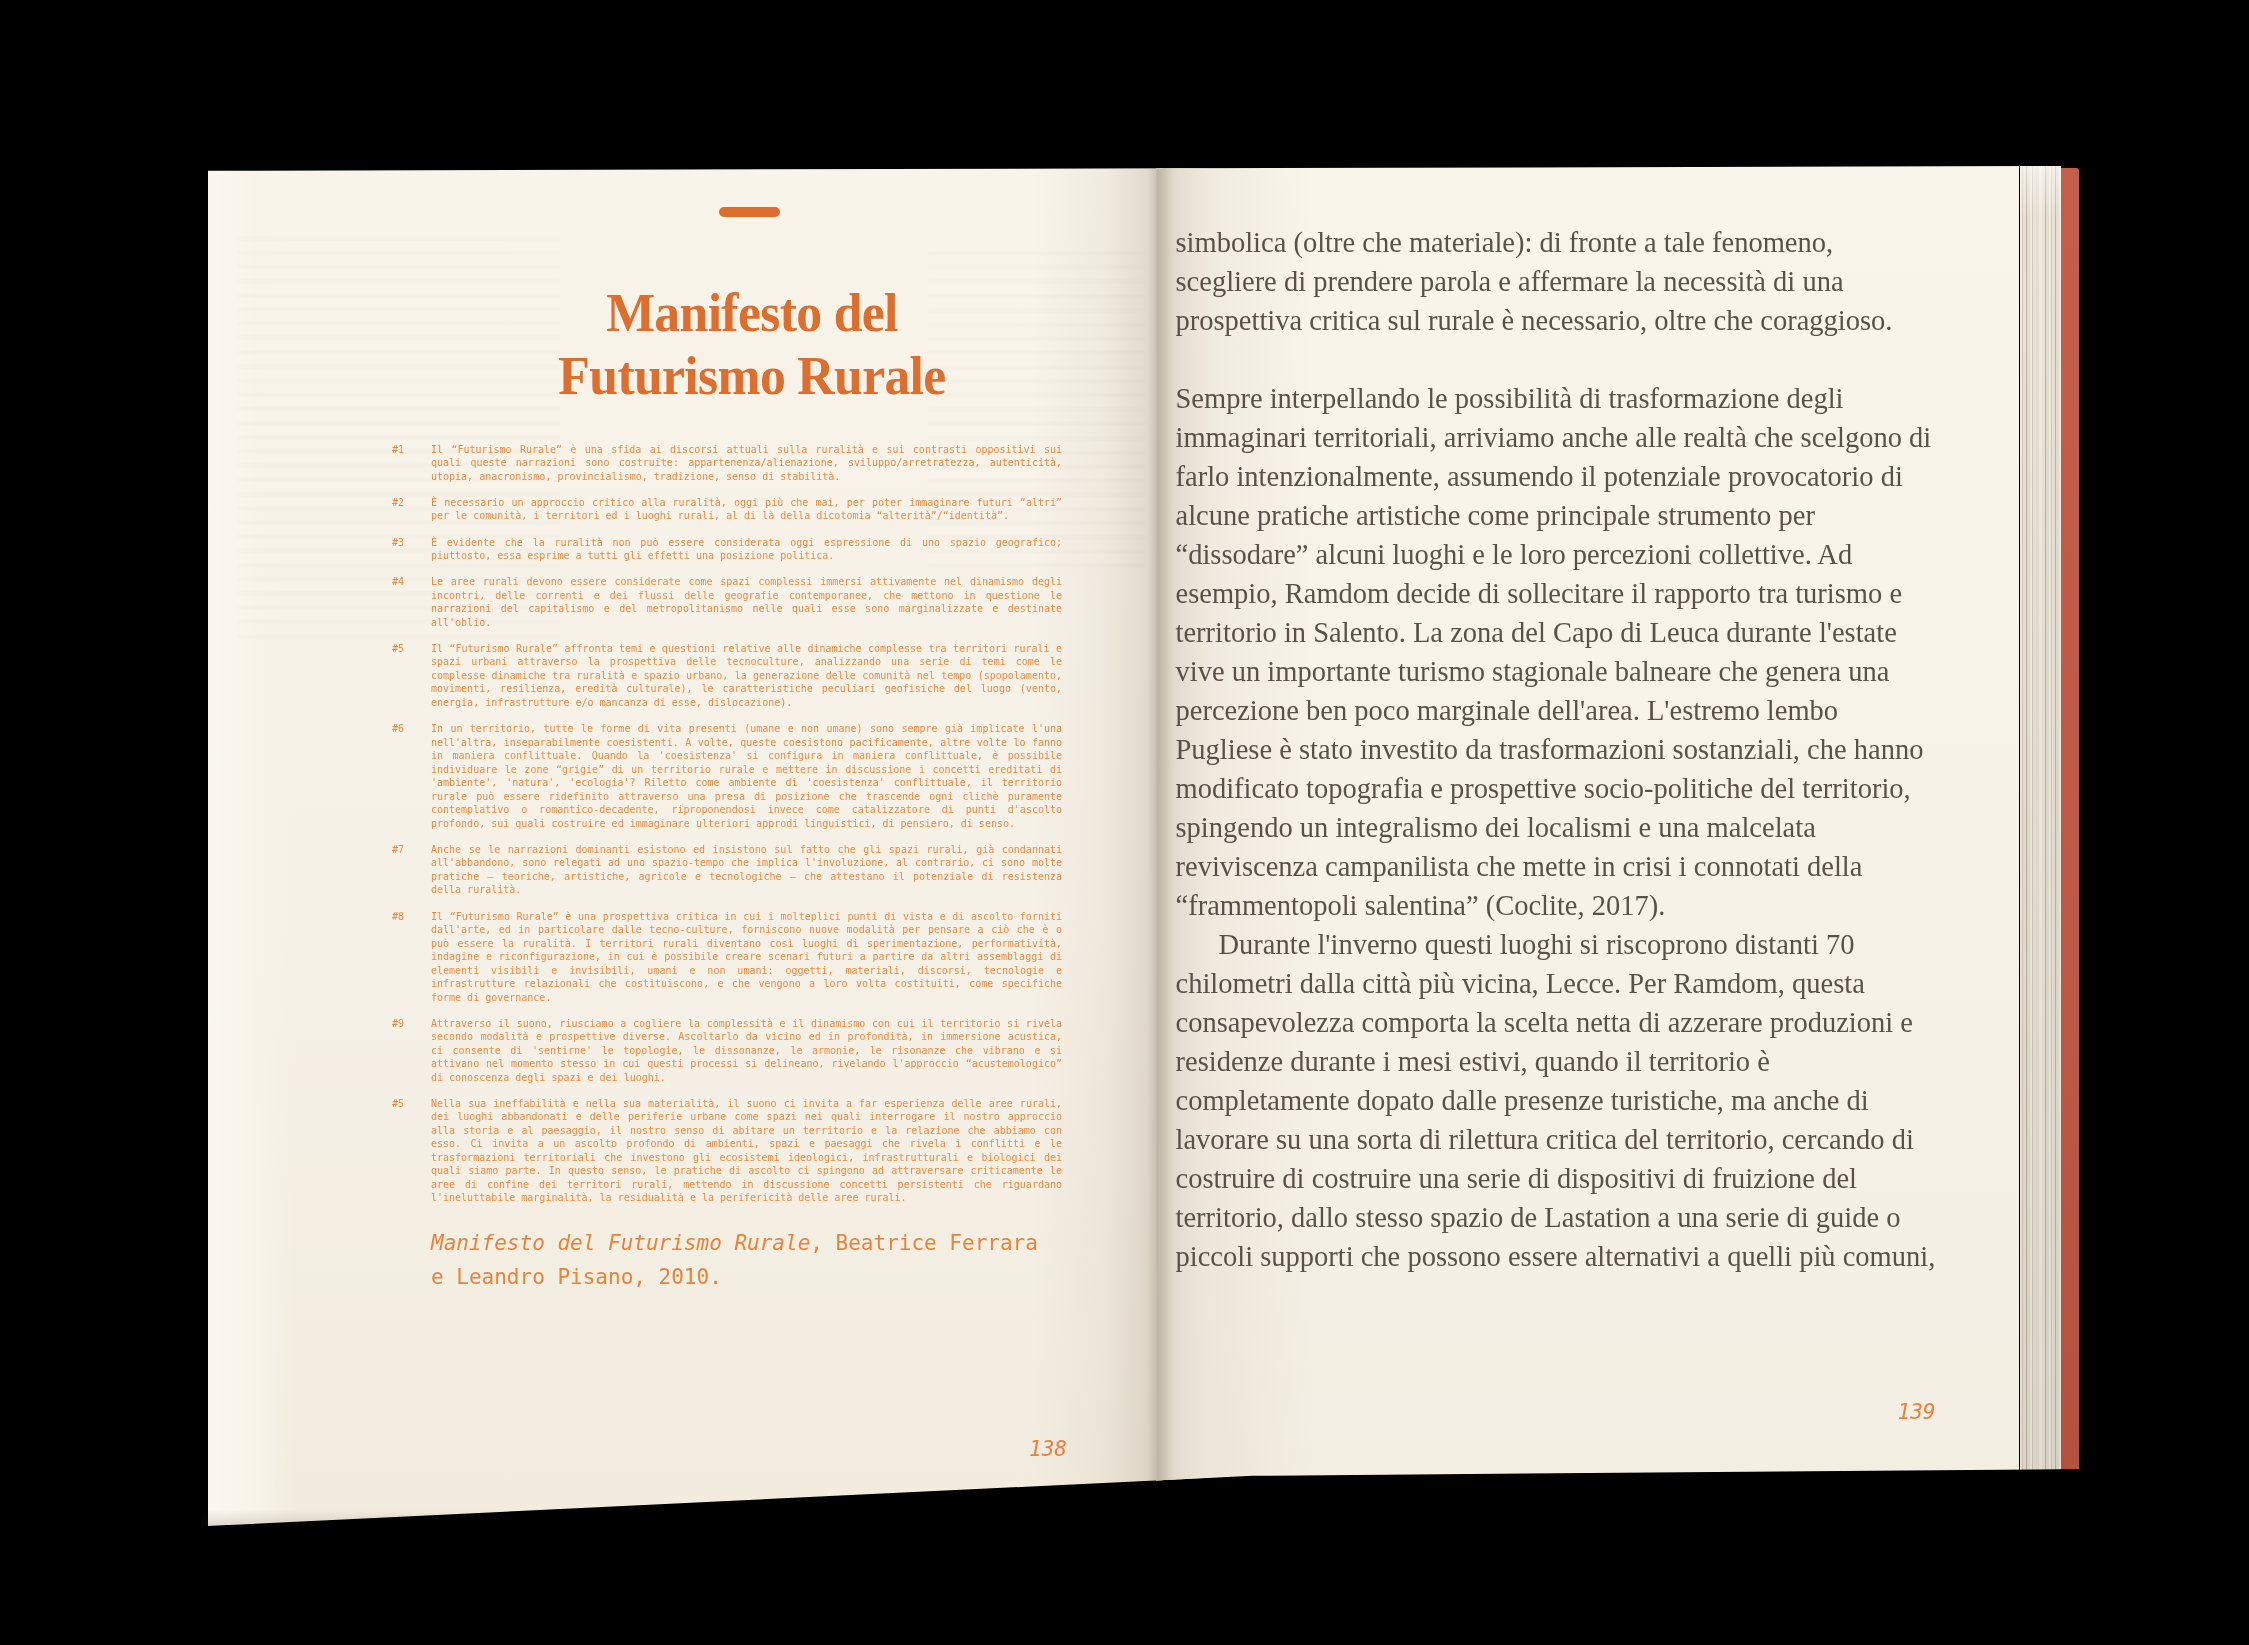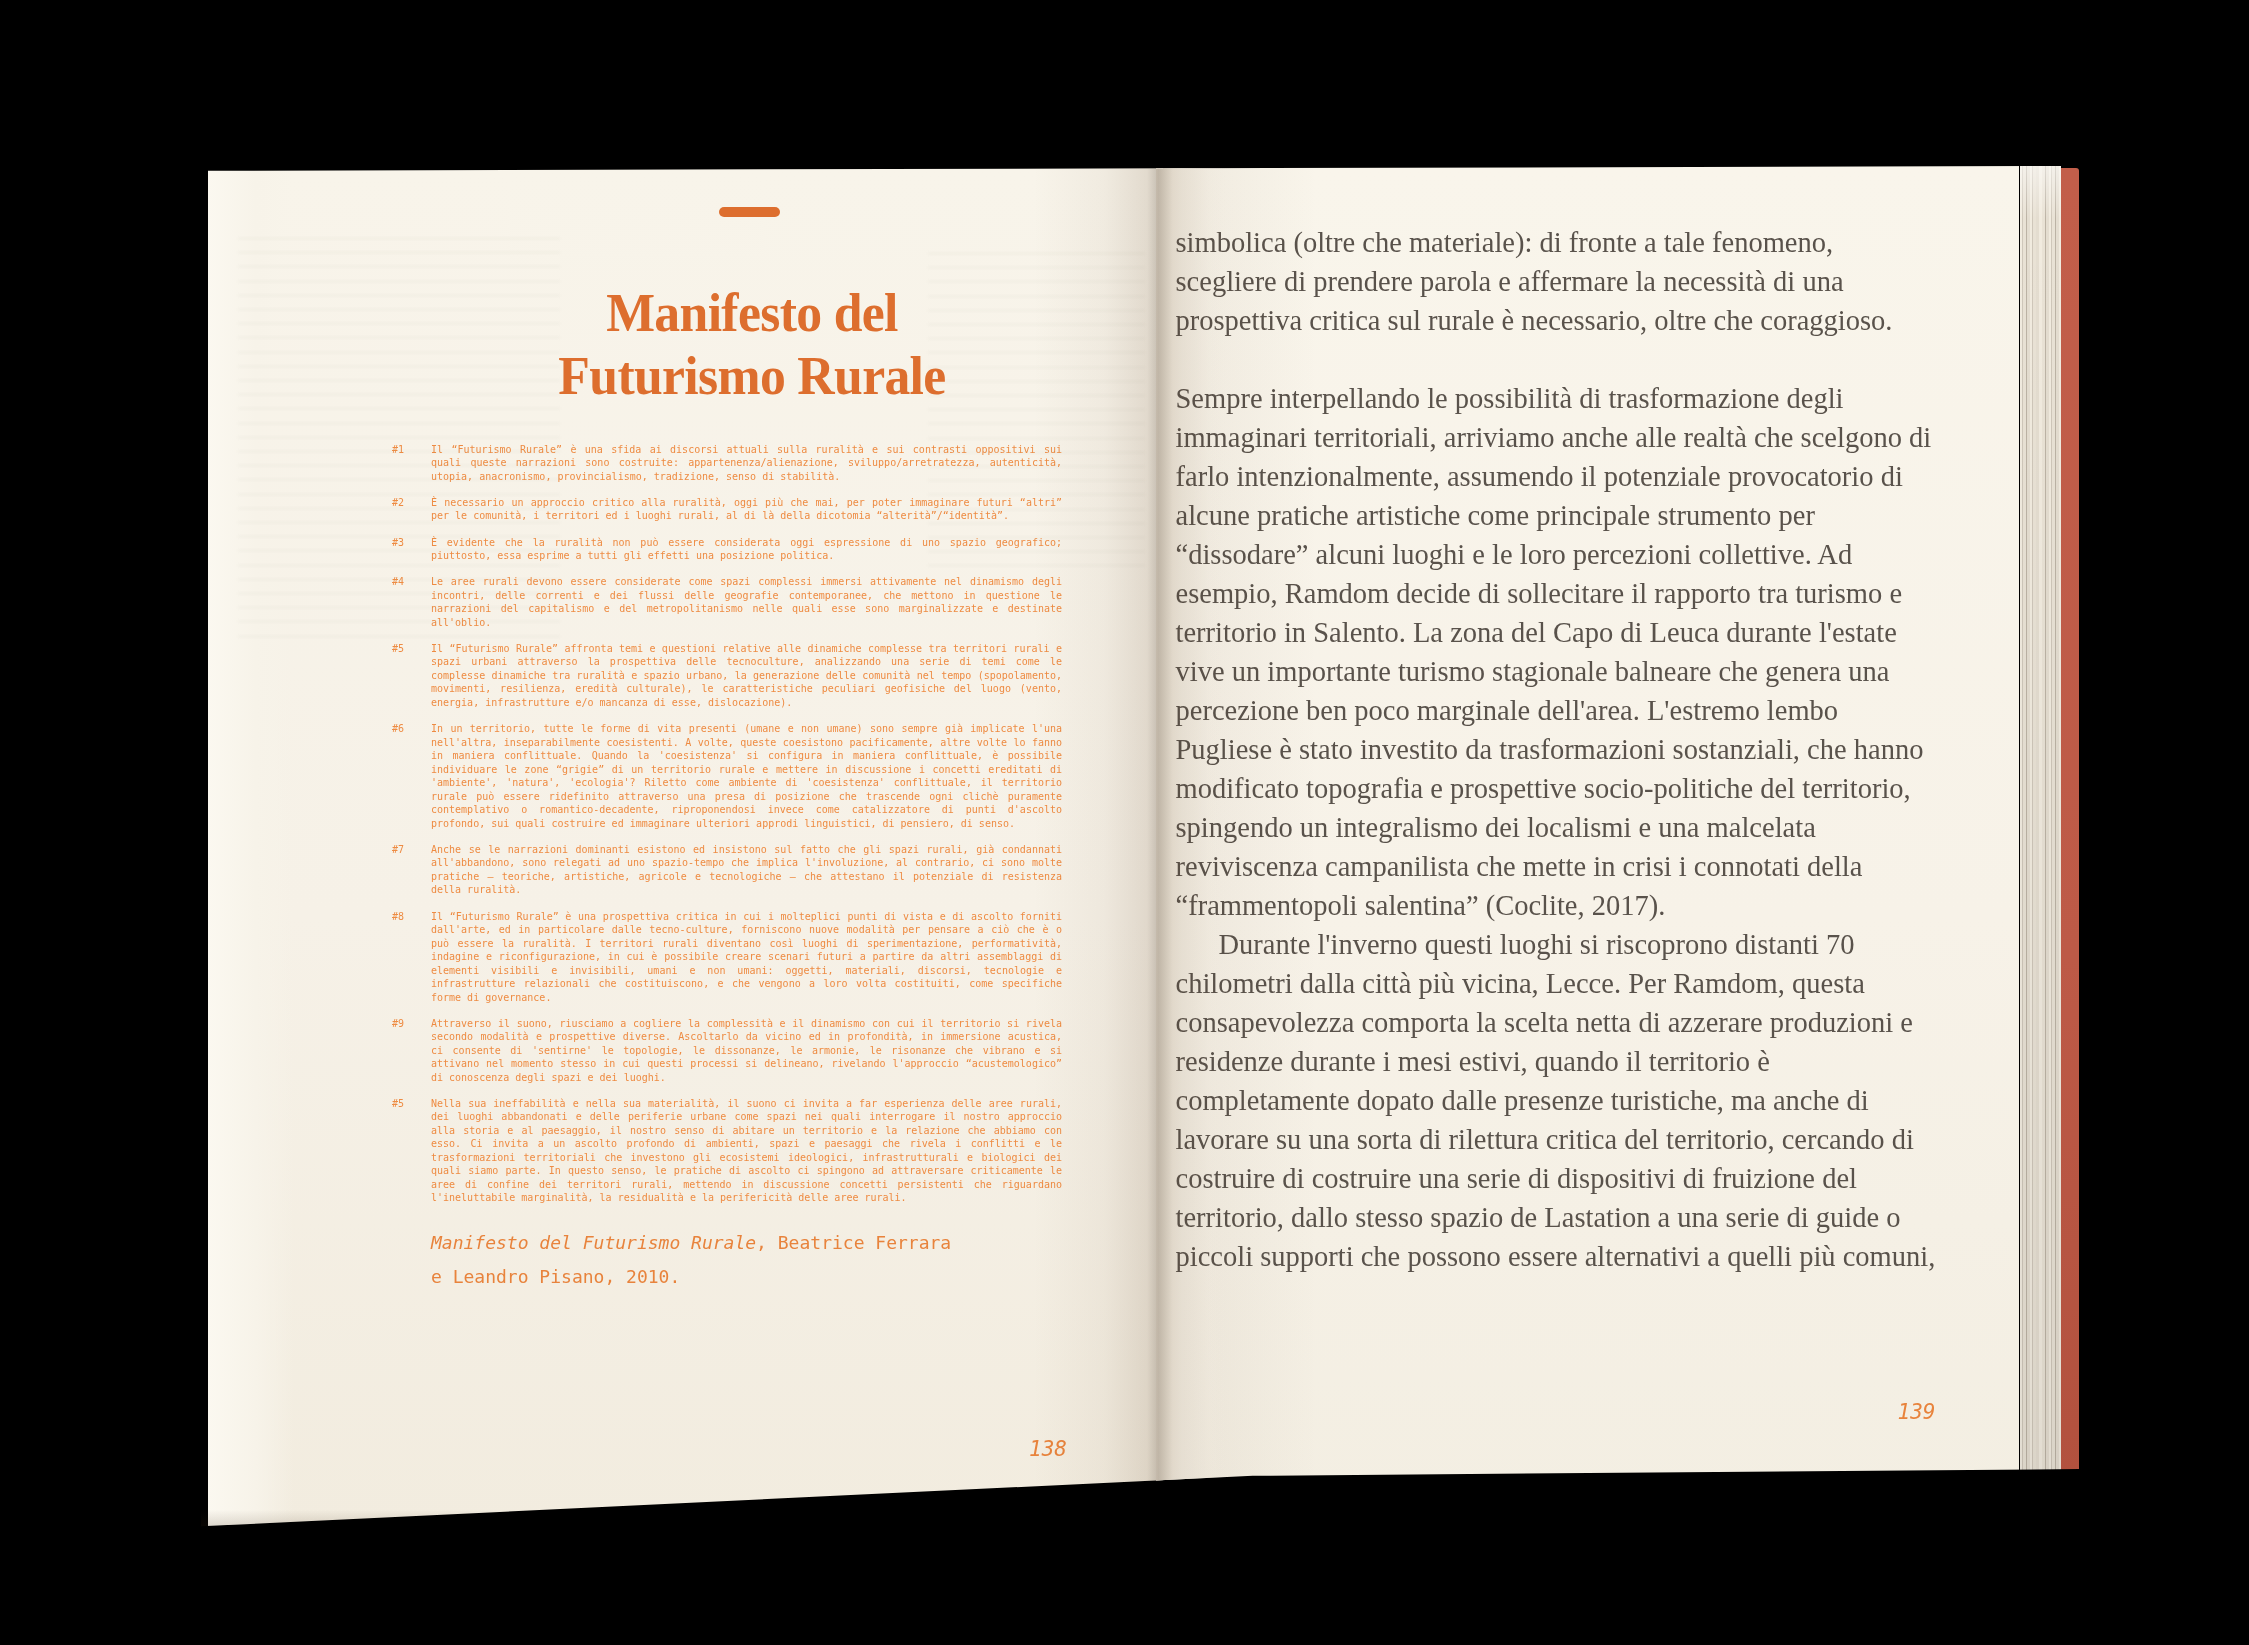--- a/index.html
+++ b/index.html
@@ -51,21 +51,21 @@
   .title{margin:64px 0 0 184px;width:720px;text-align:center;
         font-family:"Liberation Serif",serif;font-weight:bold;
         font-size:55px;line-height:63px;letter-spacing:-0.7px;
         color:var(--accent-orange,#dd6e2e);transform:scaleX(.94);transform-origin:50% 0;}
   .manifesto{margin:36px 0 0 184px;width:670px;}
   .m-item{display:flex;margin-bottom:12.7px;
         font-size:10px;line-height:13.5px;color:var(--mono-orange,#ee8b42);}
   .m-num{flex:0 0 39px;}
   .m-txt{flex:0 0 631px;text-align:justify;}
   .caption{margin:21px 0 0 223px;width:631px;
-        font-size:18px;line-height:34px;color:var(--caption-orange,#e8833c);}
+        font-size:21px;line-height:34px;color:var(--caption-orange,#e8833c);}
   .caption .it{font-style:italic;}
   .pagenum{position:absolute;font-size:21px;font-style:italic;
         color:var(--caption-orange,#e8833c);text-align:right;}
   .pagenum-left{left:184px;top:1230px;width:675px;}
 
   
   .body-text{position:absolute;left:19.5px;top:57px;width:760px;
         font-family:"Liberation Serif",serif;
         font-size:28.5px;line-height:39px;color:var(--body-text,#59524b);}
   .body-text p{margin:0;}

